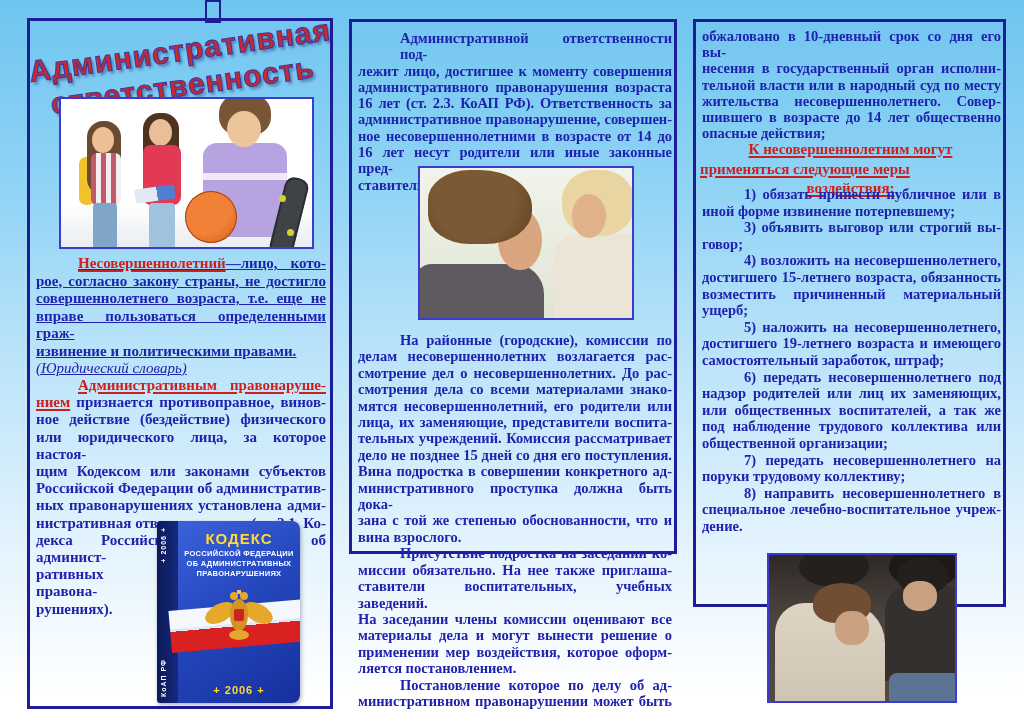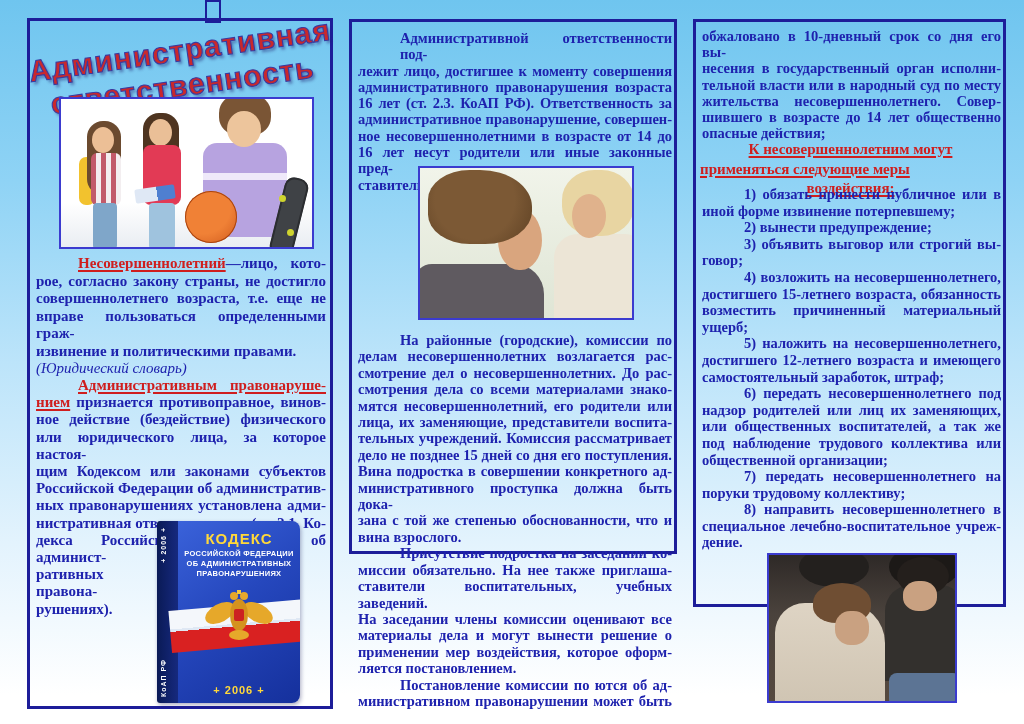--- a/index.html
+++ b/index.html
@@ -18,21 +18,21 @@
   
   .txt{position:absolute;font-weight:bold;color:#1e22ae;}
   .ln{text-align:justify;text-align-last:justify;}
   .ln.end{text-align-last:left;}
   .ln.ind{padding-left:42px;}
   .ln.ctr{text-align:left;text-align-last:center;padding-left:0;}
   .ln.note{font-weight:normal;font-style:italic;text-align-last:left;}
   .ln.half{width:44%;text-align-last:left;}
   .red-u{color:#cf1e1e;text-decoration:underline;text-decoration-thickness:2px;text-underline-offset:2px;}
 
-  #defn{left:6px;top:234px;width:290px;font-size:15px;line-height:17.5px;}
+  #defn{left:6px;top:234px;width:290px;font-size:15px;line-height:17.5px;text-decoration:underline;}
   #offense{left:6px;top:356px;width:290px;font-size:15px;line-height:17.2px;}
   #mid-para1{left:6px;top:8px;width:314px;font-size:14.5px;line-height:16.3px;}
   #mid-flow{left:6px;top:310px;width:314px;font-size:14.5px;line-height:16.4px;}
   #right-para1{left:6px;top:6px;width:299px;font-size:14.5px;line-height:16.2px;}
   #right-heading{left:4px;top:118px;width:301px;font-size:15px;line-height:19.5px;}
   #measures{left:6px;top:164px;width:299px;font-size:14.5px;line-height:16.6px;}
 
   
   .big-title{
     position:absolute;left:0;top:12px;width:100%;text-align:center;
@@ -231,21 +231,21 @@
     <div>
         <div class="ln ind"><span>Присутствие подростка на заседании ко-</span></div>
         <div class="ln"><span>миссии обязательно. На нее также приглаша-</span></div>
         <div class="ln"><span>ставители воспитательных, учебных заведений.</span></div>
         <div class="ln"><span>На заседании члены комиссии оценивают все</span></div>
         <div class="ln"><span>материалы дела и могут вынести решение о</span></div>
         <div class="ln"><span>применении мер воздействия, которое оформ-</span></div>
         <div class="ln end"><span>ляется постановлением.</span></div>
       </div>
     <div>
-        <div class="ln ind"><span>Постановление комиссии по ются об ад-</span></div>
+        <div class="ln ind"><span>Постановление которое по делу об ад-</span></div>
         <div class="ln"><span>министративном правонарушении может быть</span></div>
       </div>
   </div>
 </div>
 
 <div id="panel-right" class="panel">
   <div id="right-para1" class="txt">
       <div class="ln"><span>обжаловано в 10-дневный срок со дня его вы-</span></div>
       <div class="ln"><span>несения в государственный орган исполни-</span></div>
       <div class="ln"><span>тельной власти или в народный суд по месту</span></div>
@@ -257,35 +257,32 @@
       <div class="ln ctr"><span class="red-u">К несовершеннолетним могут</span></div>
       <div class="ln ctr"><span class="red-u">применяться следующие меры воздействия:</span></div>
     </div>
 
   <div id="measures" class="txt">
     <div>
         <div class="ln ind"><span>1) обязать принести публичное или в</span></div>
         <div class="ln end"><span>иной форме извинение потерпевшему;</span></div>
       </div>
     <div>
-        <div class="ln ind end"><span>2) вынести предупреждение;</span></div>
-      </div>
-    <div>
         <div class="ln ind"><span>3) объявить выговор или строгий вы-</span></div>
         <div class="ln end"><span>говор;</span></div>
       </div>
     <div>
         <div class="ln ind"><span>4) возложить на несовершеннолетнего,</span></div>
         <div class="ln"><span>достигшего 15-летнего возраста, обязанность</span></div>
         <div class="ln"><span>возместить причиненный материальный</span></div>
         <div class="ln end"><span>ущерб;</span></div>
       </div>
     <div>
         <div class="ln ind"><span>5) наложить на несовершеннолетнего,</span></div>
-        <div class="ln"><span>достигшего 12-летнего возраста и имеющего</span></div>
+        <div class="ln"><span>достигшего 19-летнего возраста и имеющего</span></div>
         <div class="ln end"><span>самостоятельный заработок, штраф;</span></div>
       </div>
     <div>
         <div class="ln ind"><span>6) передать несовершеннолетнего под</span></div>
         <div class="ln"><span>надзор родителей или лиц их заменяющих,</span></div>
         <div class="ln"><span>или общественных воспитателей, а так же</span></div>
         <div class="ln"><span>под наблюдение трудового коллектива или</span></div>
         <div class="ln end"><span>общественной организации;</span></div>
       </div>
     <div>

